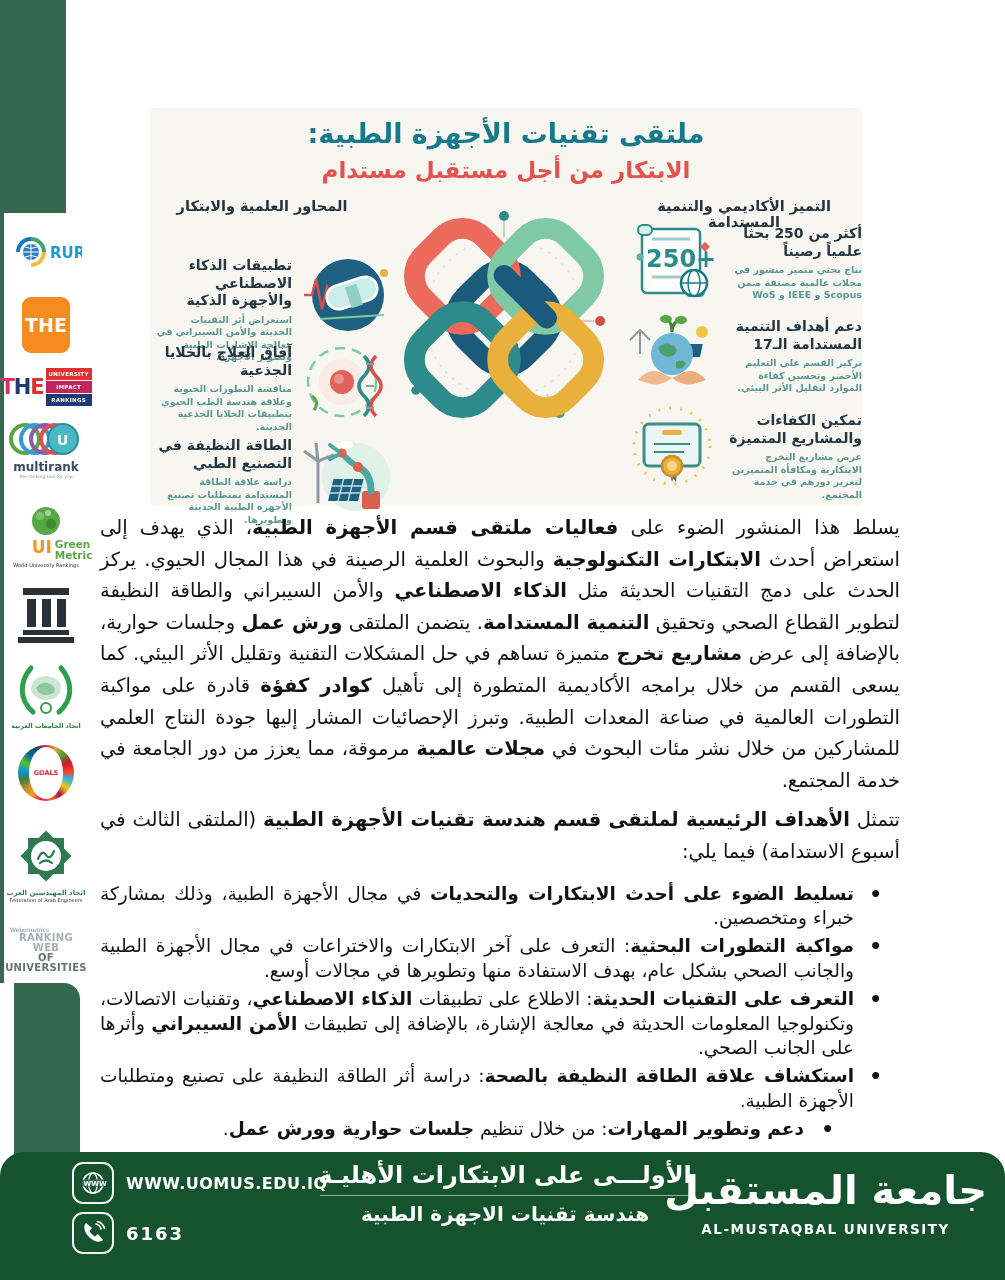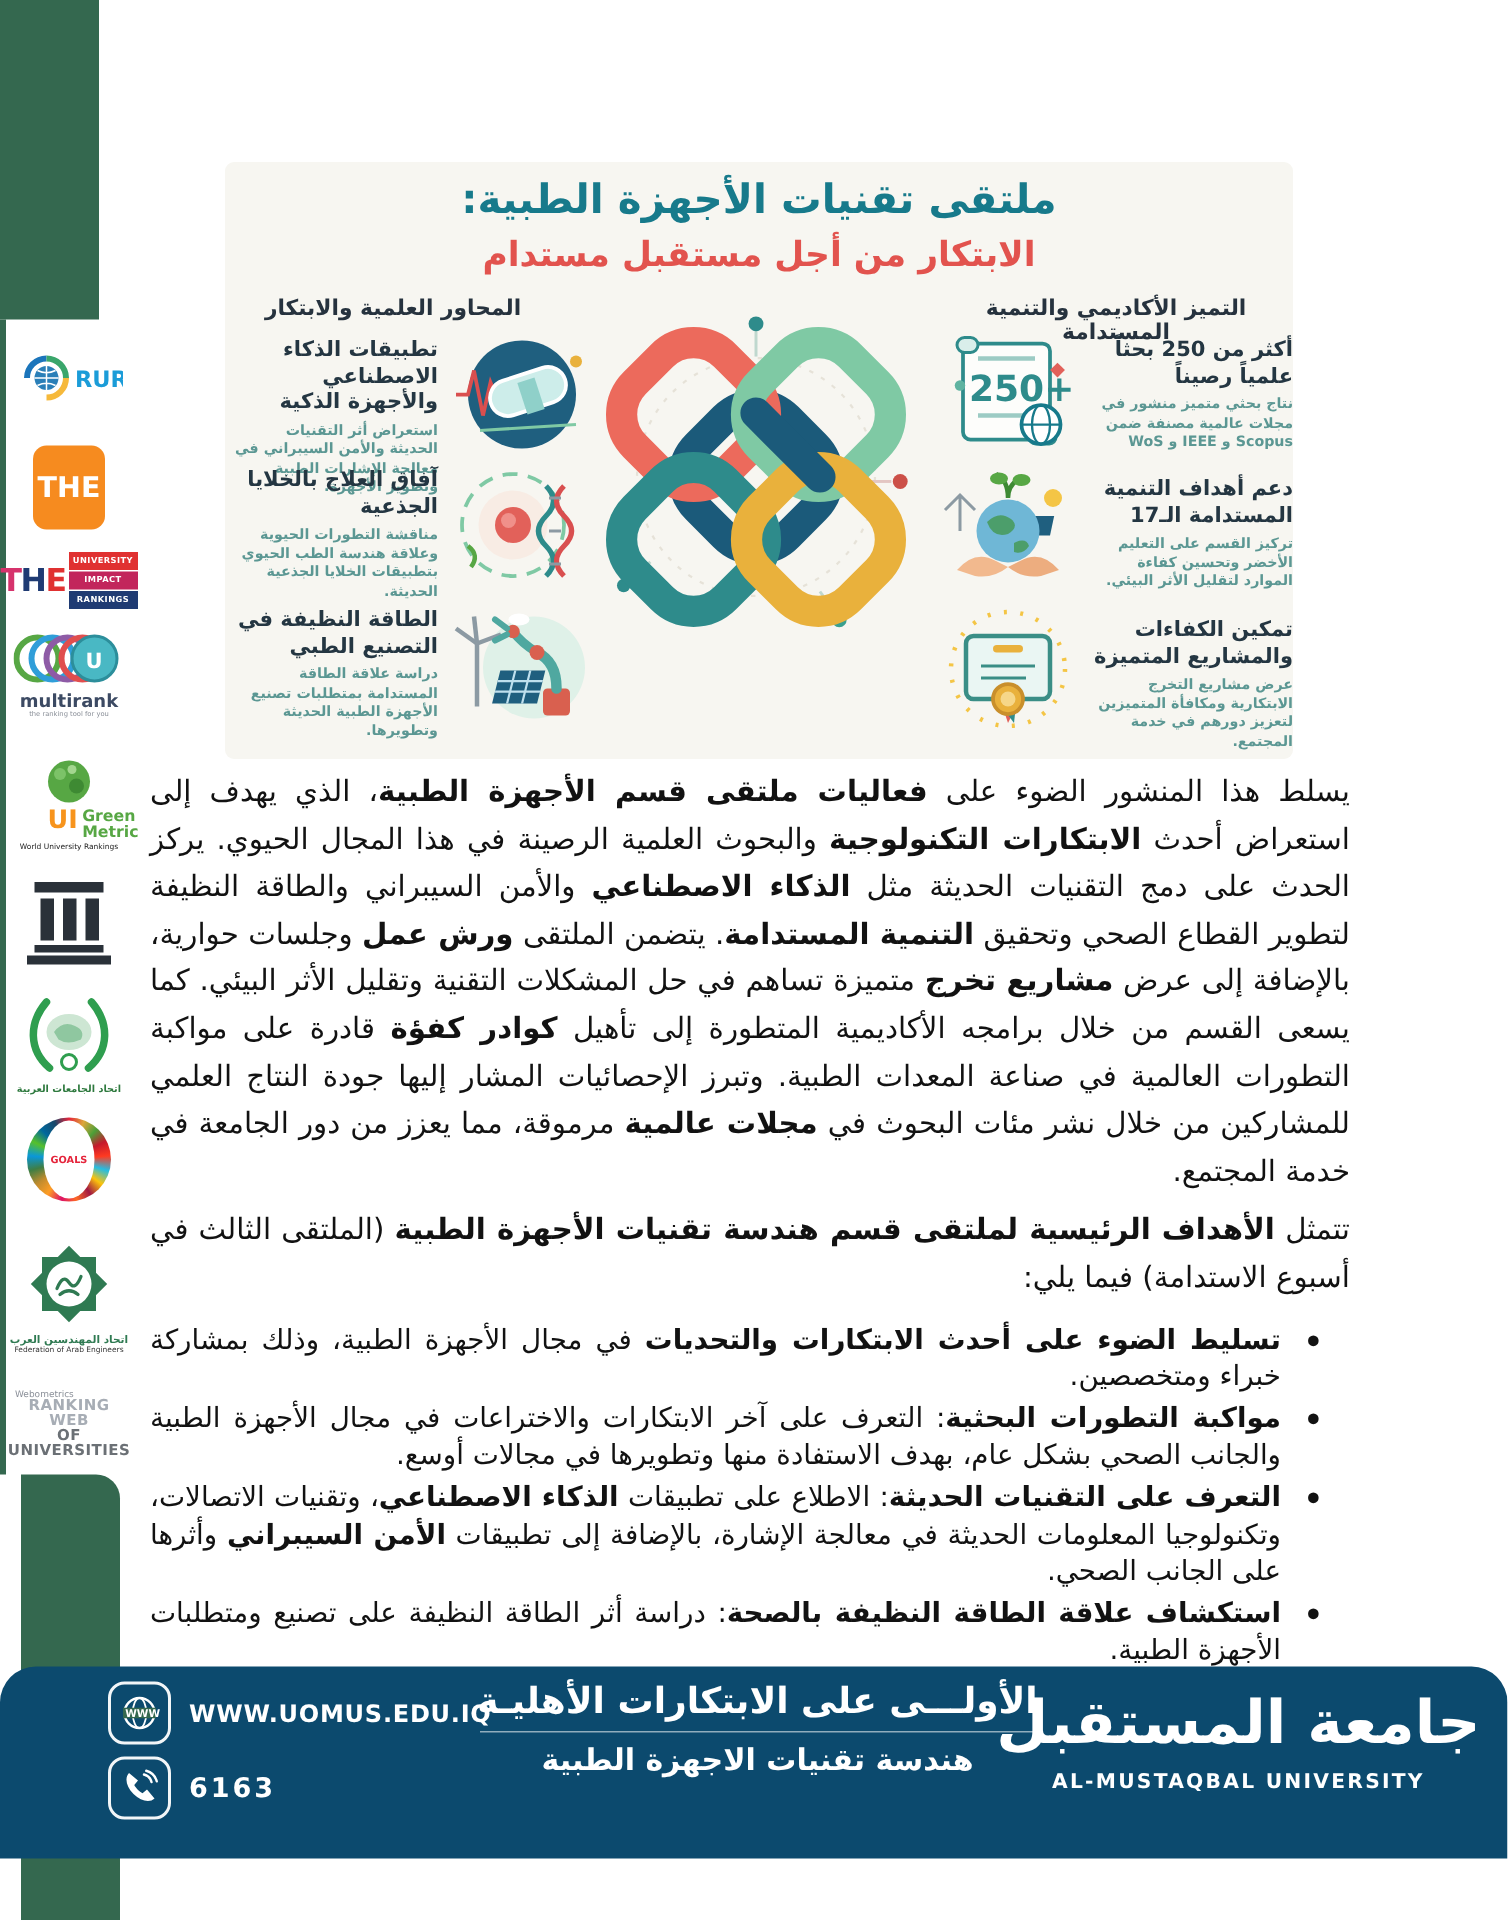--- a/index.html
+++ b/index.html
@@ -51,38 +51,38 @@
   .poster-sub   { position:absolute; top:49px; left:0; width:100%; text-align:center; font-size:23px; font-weight:bold; color:#E2534E; direction:rtl; }
   .col-header { position:absolute; top:90px; font-size:14.5px; font-weight:bold; color:#26323E; direction:rtl; text-align:center; }
   .col-header.hdr-right { right:8px;  width:220px; }
   .col-header.hdr-left  { left:12px;  width:200px; }
   .p-item { position:absolute; width:236px; display:flex; gap:8px; }
   .p-item .p-icon { flex:none; width:92px; height:92px; }
   .p-item .p-txt { flex:1; direction:rtl; text-align:right; padding-top:8px; }
   .p-title { font-size:14px; font-weight:bold; color:#243642; line-height:17.5px; }
   .p-desc  { font-size:9.5px; color:#5B9793; line-height:12.5px; margin-top:4px; font-weight:bold;}
   .item-r { left:476px; }
-  .item-l { left:6px; }
+  .item-l { left:6px;margin-top:32px; }
   .r1 { top:109px; } .r2 { top:202px; } .r3 { top:296px; }
   .l1 { top:109px; } .l2 { top:196px; } .l3 { top:289px; }
   #knot { position:absolute; left:240px; top:96px; width:228px; height:228px; }
   .center-note { position:absolute; left:212px; top:326px; width:288px; font-size:9.5px; font-weight:bold; color:#4E9290; line-height:13.5px; direction:rtl; text-align:center; }
 
   
   #article { position:absolute; left:100px; top:512px; width:800px; direction:rtl; color:#121212; }
   #article p { font-size:19.5px; line-height:31.6px; text-align:justify; }
   #article .intro { margin-top:8px; }
   #objectives { list-style:none; margin-top:14px; }
   #objectives li { position:relative; padding-right:46px; font-size:18.5px; line-height:24.8px; text-align:justify; margin-bottom:3px; }
   #objectives li::before { content:"•"; position:absolute; right:18px; top:0; font-size:20px; font-weight:bold; }
   #objectives li.li-indent { padding-right:96px; }
   #objectives li.li-indent::before { right:66px; }
 
   
-  #footer { position:absolute; left:0; top:1111px; width:1005px; height:128px; background:#0c4a6e; border-radius:24px 24px 0 0; color:#fff; }
+  #footer { position:absolute; left:0; top:1152px; width:1005px; height:128px; background:#14532d; border-radius:24px 24px 0 0; color:#fff; }
   .f-contact { position:absolute; left:72px; top:10px; }
   .f-ico { width:42px; height:42px; border:2px solid rgba(255,255,255,.95); border-radius:11px; display:flex; align-items:center; justify-content:center; }
   .f-row { display:flex; align-items:center; gap:12px; margin-bottom:8px; }
   .f-web   { font-size:16px; font-weight:bold; letter-spacing:.5px; }
   .f-phone { font-size:18px; font-weight:bold; letter-spacing:2px; }
   .f-center { position:absolute; left:295px; top:6px; width:420px; text-align:center; direction:rtl; }
   .f-line1 { font-size:24px; font-weight:bold; line-height:34px; }
   .f-line2 { font-size:20px; font-weight:bold; line-height:32px; }
   .f-divider { width:370px; height:1px; background:rgba(255,255,255,.55); margin:3px auto 3px auto; }
   .f-line3 { font-size:20px; font-weight:bold; line-height:30px; }

